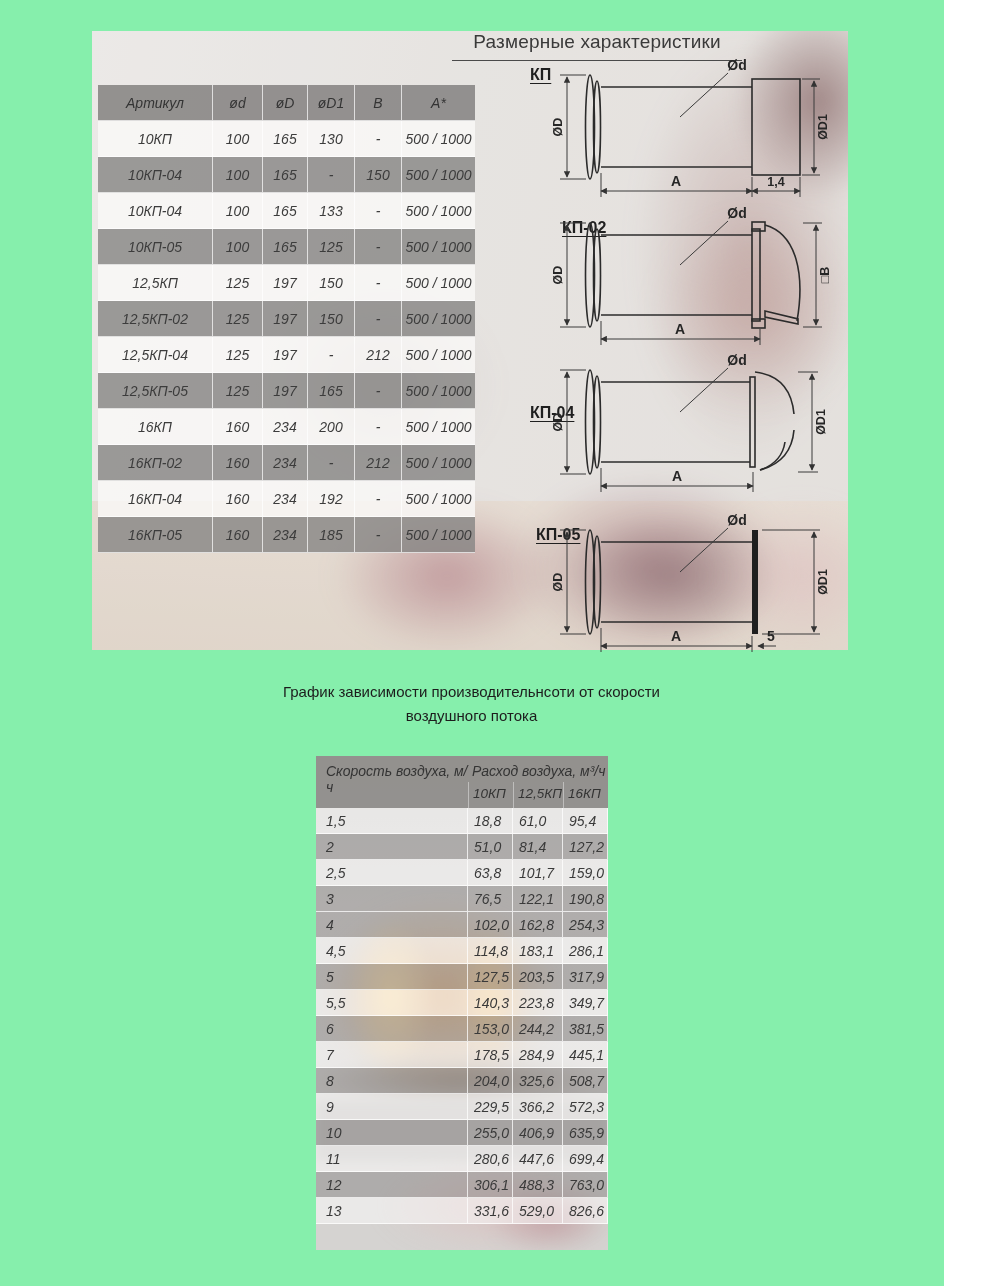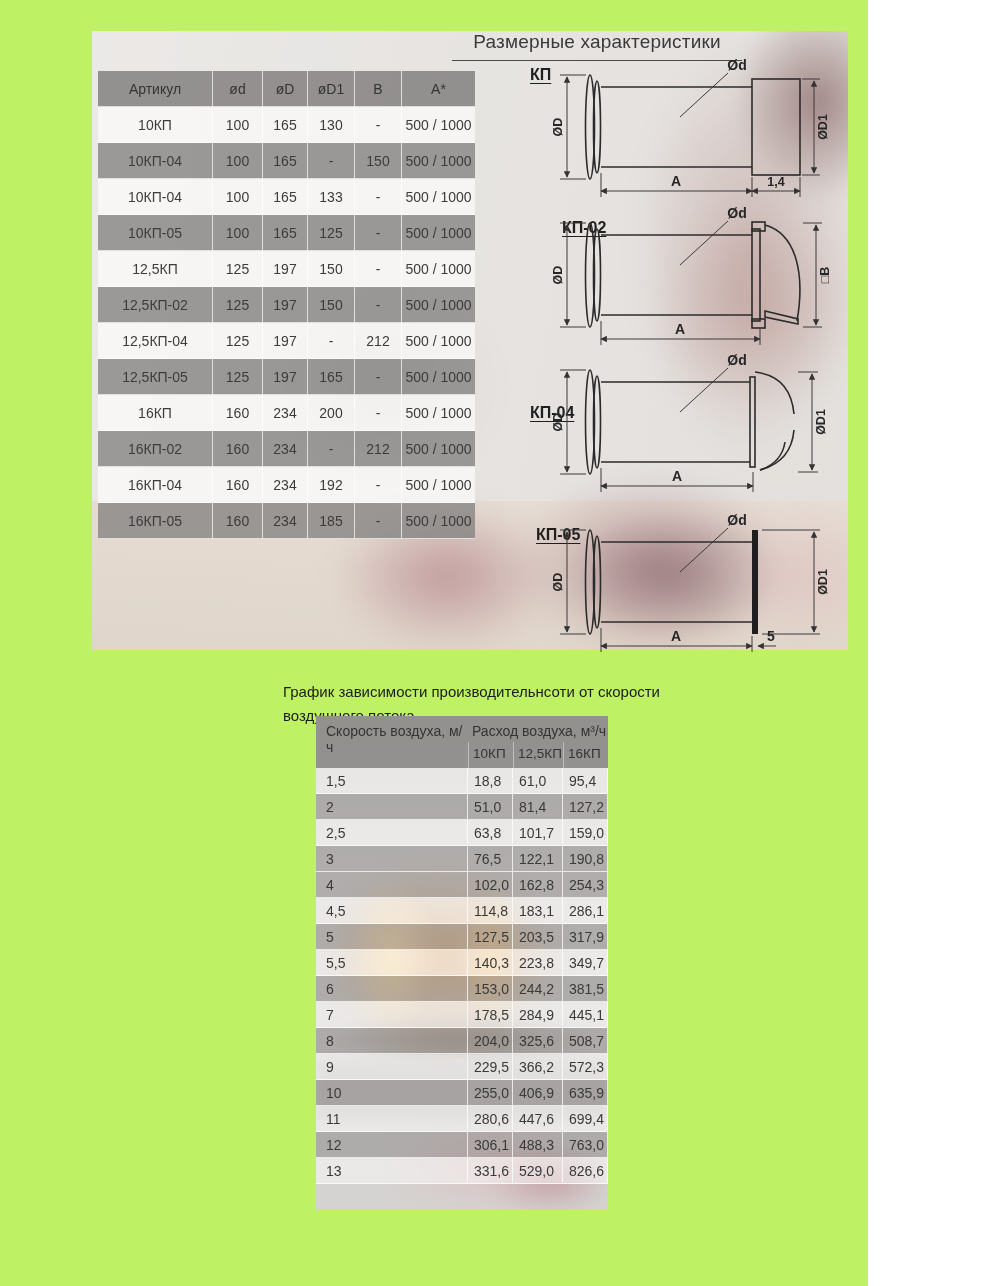--- a/index.html
+++ b/index.html
@@ -1,51 +1,51 @@
 <!DOCTYPE html>
 <html><head>
 <meta charset="utf-8">
 <style>
   html,body{margin:0;padding:0;background:#fff;}
-  .page{position:relative;width:868px;height:1286px;background:#bef264;overflow:hidden;
+  .page{position:relative;width:944px;height:1286px;background:#86efac;overflow:hidden;
         font-family:"Liberation Sans",sans-serif;color:#3c3c3c;}
 
   
   .photo-top{position:absolute;left:92px;top:31px;width:756px;height:619px;overflow:hidden;
              background:linear-gradient(100deg,#e3e0dd 0%,#dcd8d4 45%,#d8d3ce 100%);}
   .photo-flow{position:absolute;left:0;top:0;width:292px;height:494px;overflow:hidden;
              background:linear-gradient(#bdbab7,#c9c6c3 30%,#c7c4c1 70%);}
   .blob{position:absolute;border-radius:50%;}
   .veil{position:absolute;inset:0;background:rgba(255,255,255,.3);}
 
   
   .dim-title{position:absolute;left:452px;top:31px;width:290px;margin:0;text-align:center;
              font-size:19px;font-weight:400;letter-spacing:.2px;color:#3a3a3a;
              border-bottom:1px solid #4a4a4a;padding-bottom:7px;}
 
   
-  .dim-table{position:absolute;left:98px;top:71px;font-size:14px;}
+  .dim-table{position:absolute;left:98px;top:85px;font-size:14px;font-style:italic;}
   .drow{display:grid;grid-template-columns:115px 50px 45px 47px 47px 73px;height:36px;}
   .drow>div{box-sizing:border-box;display:flex;align-items:center;justify-content:center;
             border-right:1px solid rgba(255,255,255,.7);border-bottom:1px solid rgba(255,255,255,.7);}
   .drow>div:last-child{border-right:none;}
   .drow.head{background:rgba(134,132,131,.88);color:#343434;}
   .drow.light{background:rgba(250,249,247,.8);}
   .drow.dark{background:rgba(134,132,131,.8);}
 
   
   .diag-label{position:absolute;font-size:16px;font-weight:700;color:#1f1f1f;
               text-decoration:underline;text-underline-offset:3px;}
   .diag-svg{position:absolute;}
   .dlab{font-family:"Liberation Sans",sans-serif;font-weight:700;font-size:14px;fill:#262626;}
   .dlab-s{font-family:"Liberation Sans",sans-serif;font-weight:700;font-size:12.5px;fill:#262626;}
 
   
-  .flow-title{position:absolute;left:283px;top:680px;font-size:15px;line-height:24px;color:#1c1c1c;}
-  .flow-table{position:absolute;left:316px;top:716px;width:292px;font-size:14px;color:#3a3a3a;}
+  .flow-title{position:absolute;left:283px;top:680px;font-size:15px;line-height:24px;color:#1c1c1c;text-align:center;}
+  .flow-table{position:absolute;left:316px;top:756px;width:292px;font-size:14px;color:#3a3a3a;font-style:italic;}
   .flow-head{position:relative;display:grid;grid-template-columns:152px 45px 50px 45px;
              grid-template-rows:26px 26px;background:rgba(136,134,132,.85);color:#343434;}
   .fh-speed{grid-column:1;grid-row:1/3;padding:7px 0 0 10px;box-sizing:border-box;}
   .fh-group{grid-column:2/5;grid-row:1;padding:7px 0 0 4px;box-sizing:border-box;white-space:nowrap;}
   .fh-s{grid-row:2;box-sizing:border-box;padding:4px 0 0 4px;font-size:13.5px;
         border-left:1px solid rgba(255,255,255,.4);white-space:nowrap;}
   .frow{position:relative;display:grid;grid-template-columns:152px 45px 50px 45px;height:26px;}
   .frow>div{box-sizing:border-box;display:flex;align-items:center;padding-left:6px;
             border-right:1px solid rgba(255,255,255,.75);border-bottom:1px solid rgba(255,255,255,.75);}
   .frow>div:first-child{padding-left:10px;}

